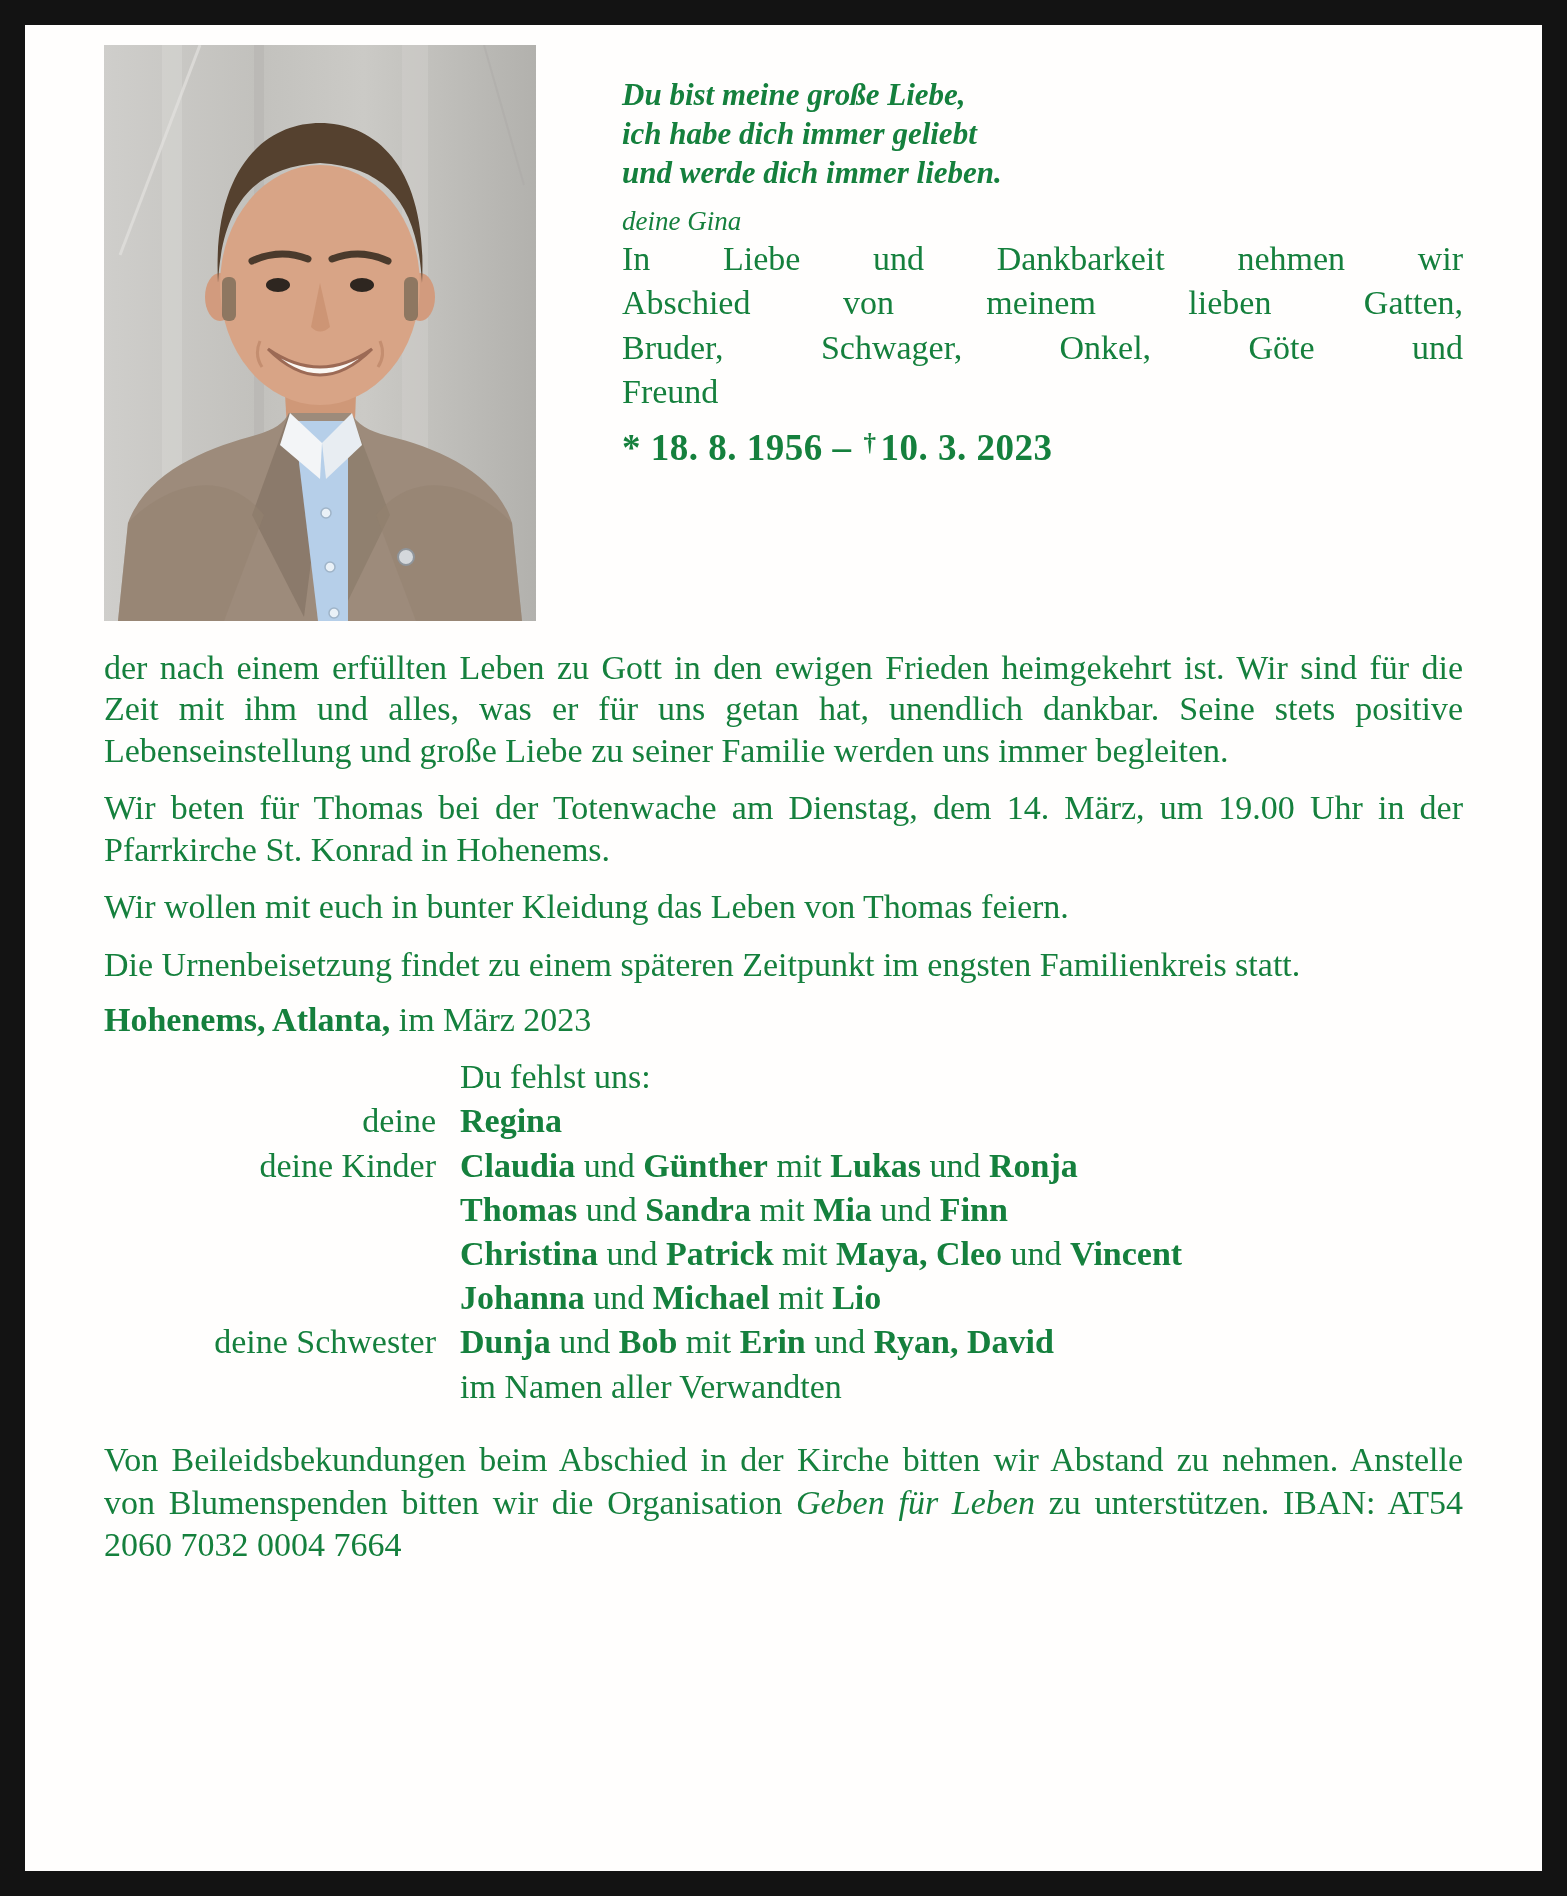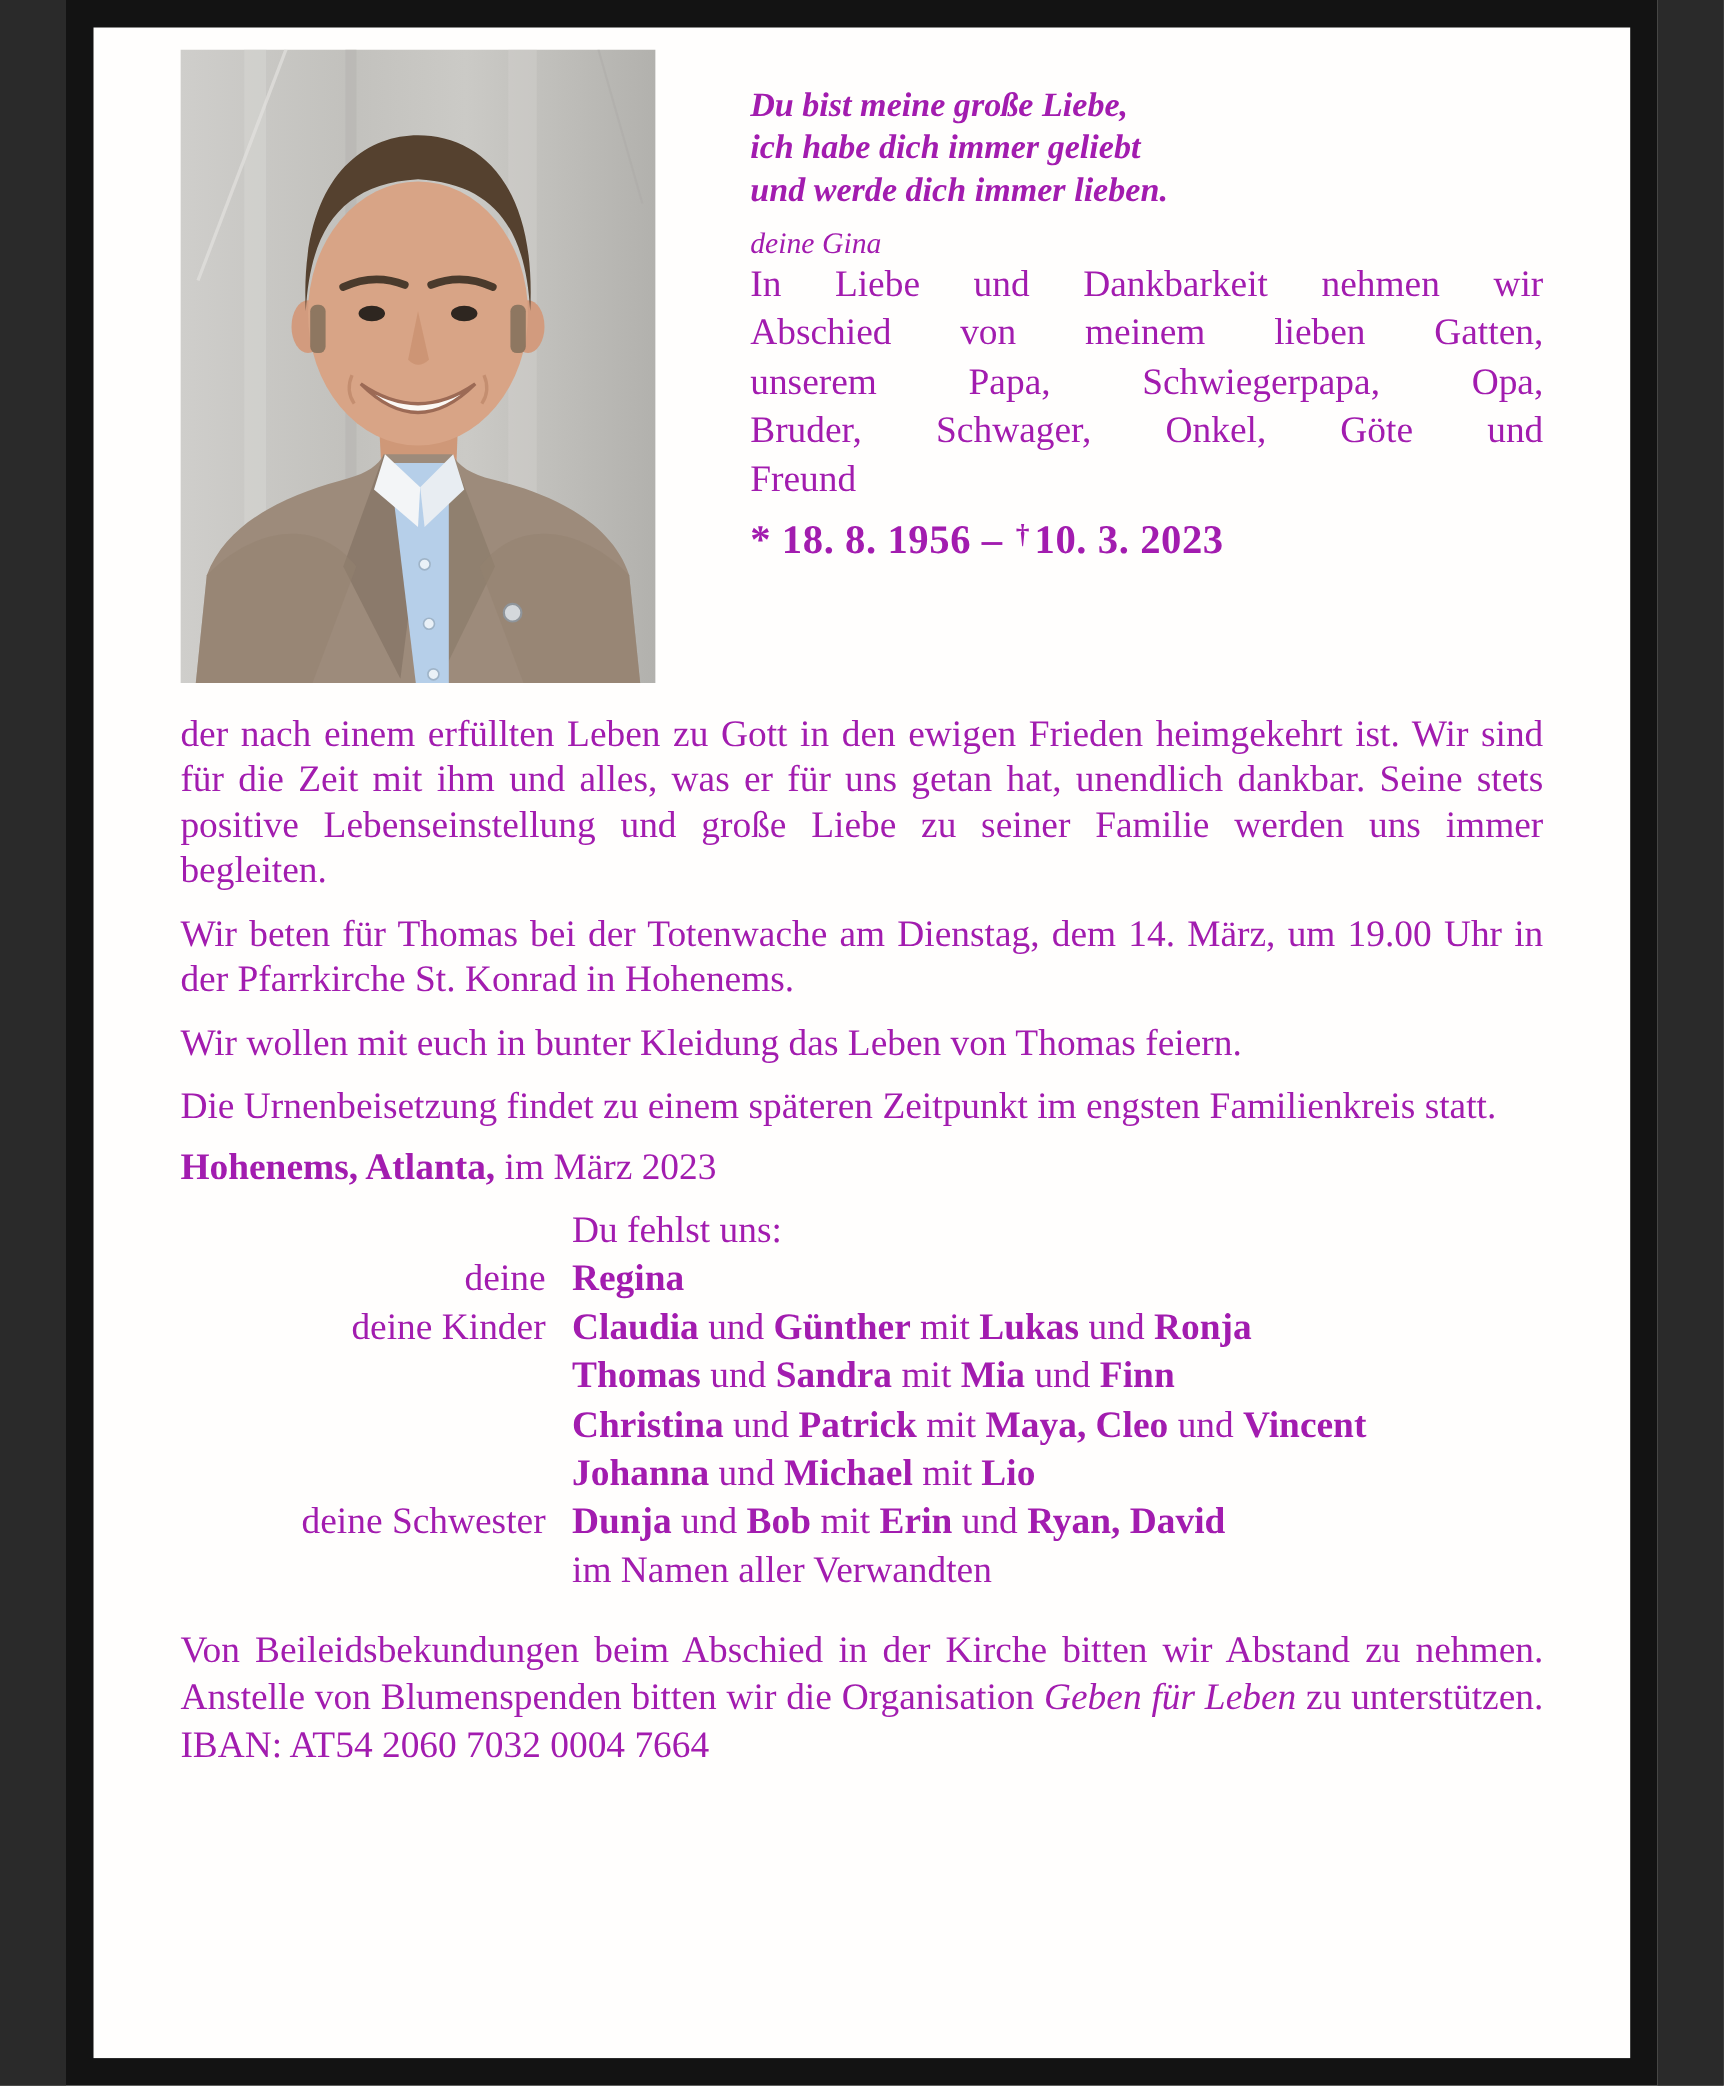--- a/index.html
+++ b/index.html
@@ -1,22 +1,22 @@
 <!DOCTYPE html>
 <html><head>
 <meta charset="utf-8">
 <style>
   html, body { margin: 0; padding: 0; background: #2a2a2a; }
   .sheet {
-    width: 1447px; height: 1896px; box-sizing: border-box;
+    width: 1567px; height: 1896px; box-sizing: border-box;
     background: #fffefd;
     border: 25px solid #131313;
     overflow: hidden;
     font-family: "Liberation Serif", "DejaVu Serif", serif;
-    color: #a21caf;
+    color: #15803d;
     margin: 0 auto;
   }
   .content { padding: 20px 79px 0; }
 
   
   .top { display: flex; align-items: flex-start; }
   .photo { width: 432px; height: 576px; flex: 0 0 auto; }
   .photo svg { width: 100%; height: 100%; display: block; }
   .rightcol { flex: 1; min-width: 0; padding-left: 86px; padding-top: 30px; }
 
@@ -122,21 +122,20 @@
         <div class="dedication">
           <div class="dedication-line">Du bist meine große Liebe,</div>
           <div class="dedication-line">ich habe dich immer geliebt</div>
           <div class="dedication-line">und werde dich immer lieben.</div>
           <div class="signature">deine Gina</div>
         </div>
 
         <div class="intro">
           <div class="jline">In Liebe und Dankbarkeit nehmen wir</div>
           <div class="jline">Abschied von meinem lieben Gatten,</div>
-          <div class="jline">unserem Papa, Schwiegerpapa, Opa,</div>
           <div class="jline">Bruder, Schwager, Onkel, Göte und</div>
           <div class="jline last">Freund</div>
         </div>
 
 
         <div class="dates">
           <span>* 18. 8. 1956 –</span><span class="cross">†</span><span>10. 3. 2023</span>
         </div>
       </div>
     </div>

